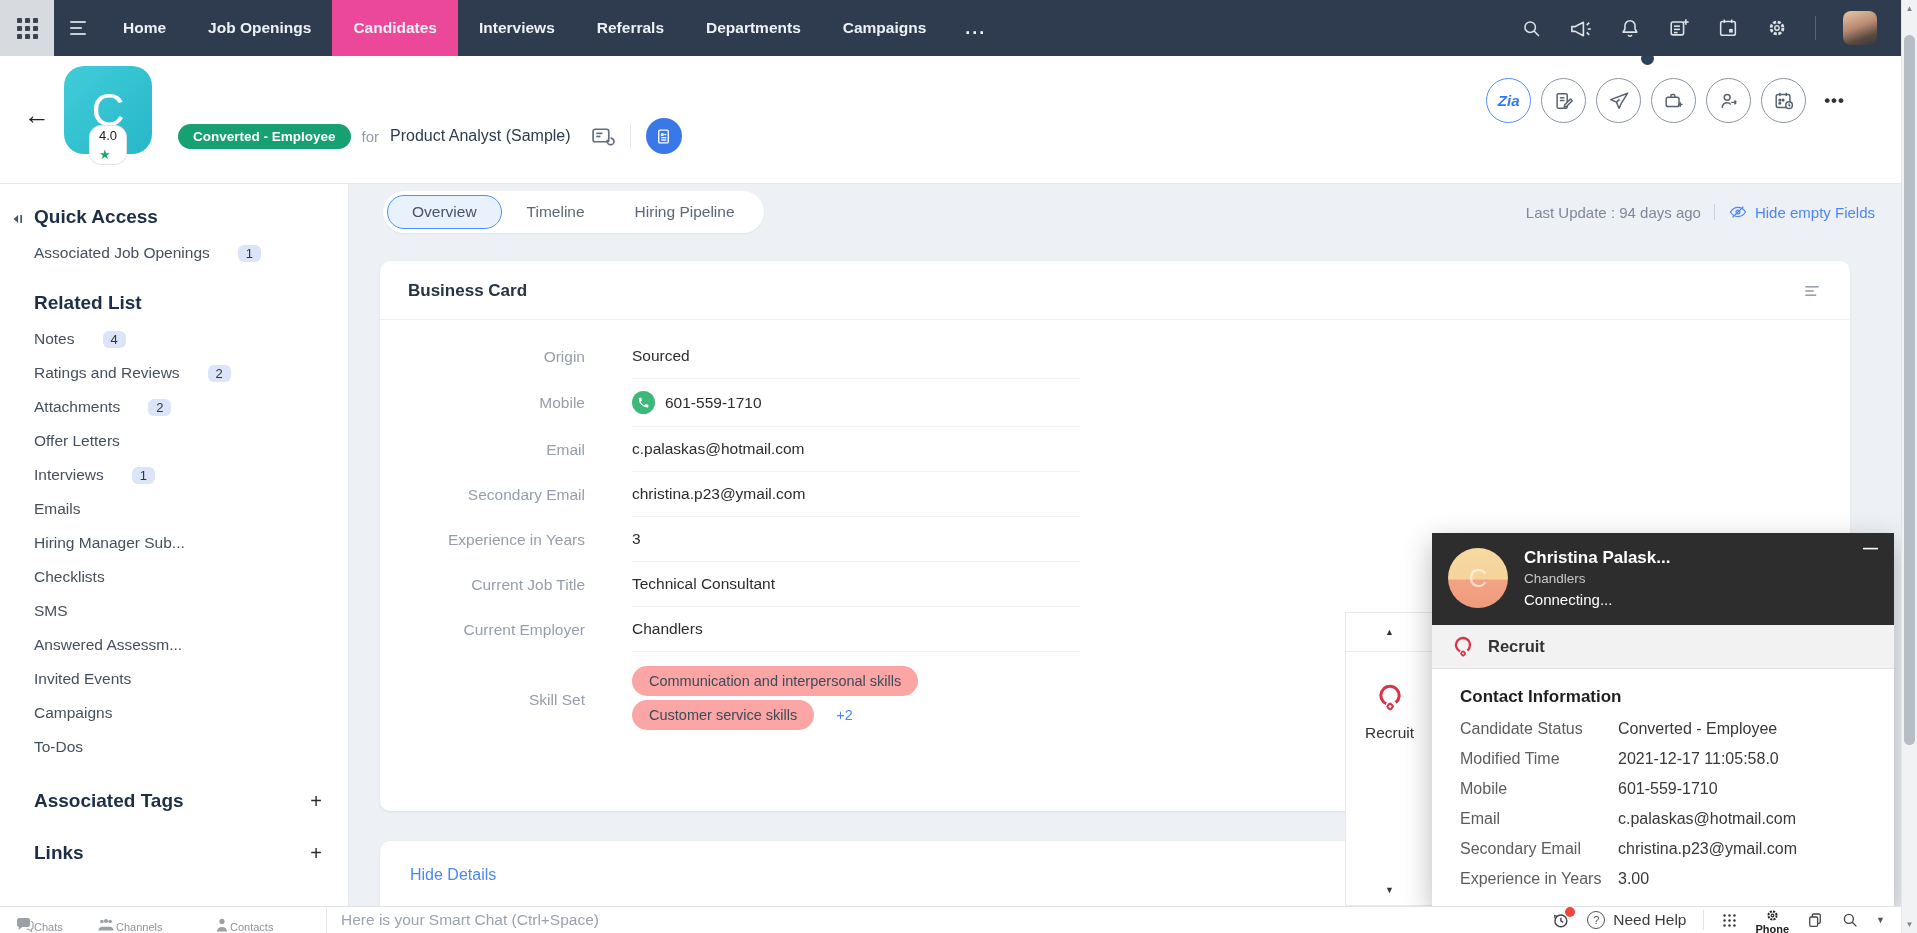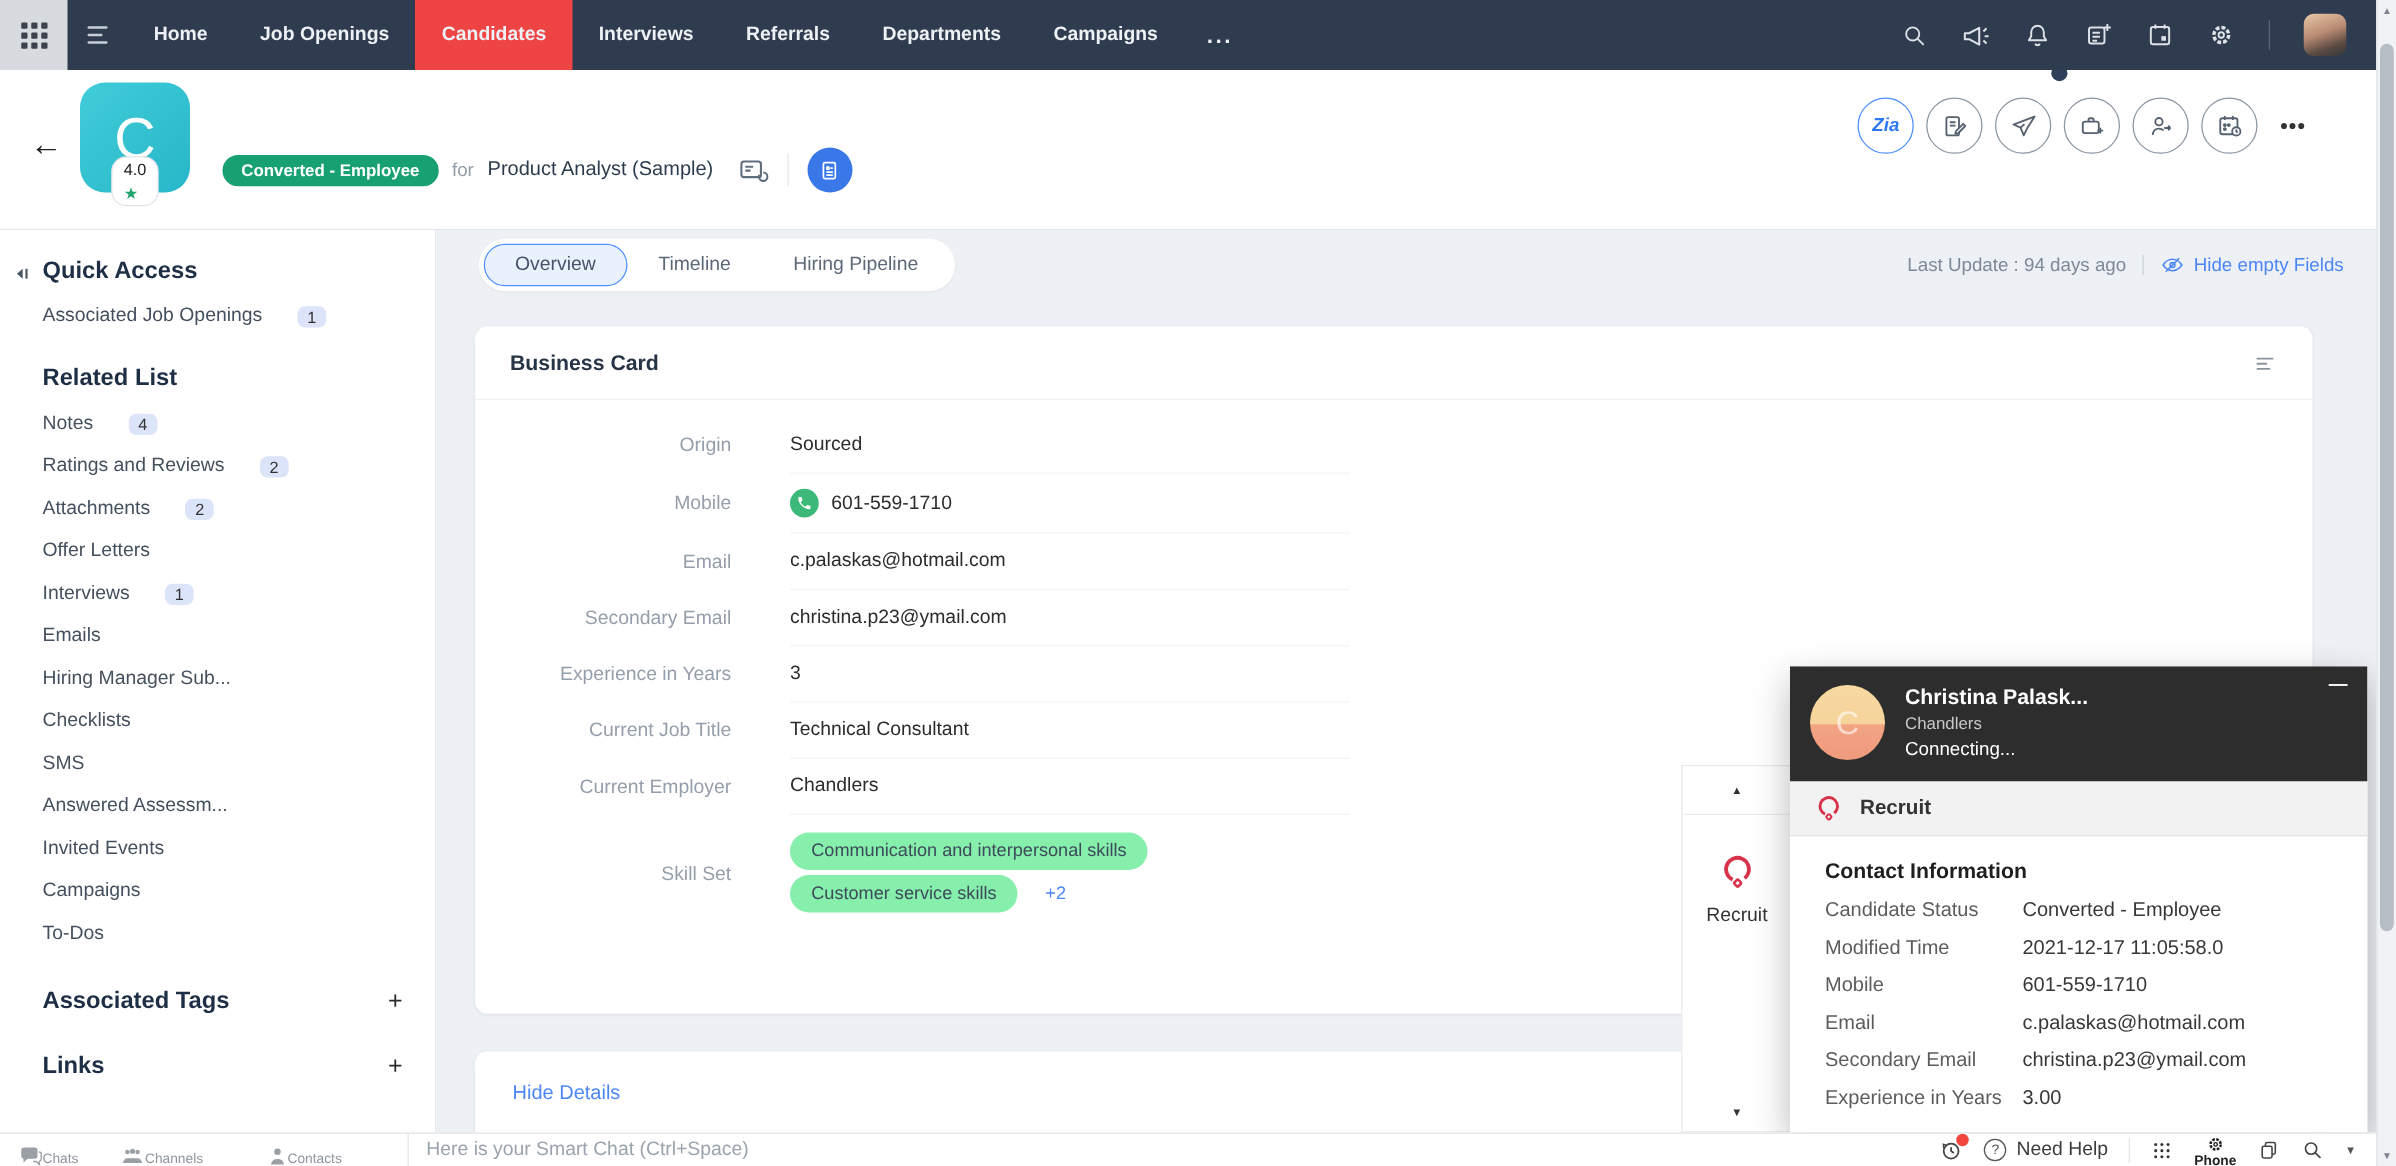--- a/index.html
+++ b/index.html
@@ -9,21 +9,21 @@
 
   
   .topnav { position:absolute; top:0; left:0; right:16px; height:56px; background:#2f3b4e; display:flex; align-items:center; z-index:30; }
   .waffle { width:54px; height:56px; background:#d7dade; display:grid; place-items:center; cursor:pointer; }
   .waffle-grid { display:grid; grid-template-columns:repeat(3,5px); gap:3px; }
   .waffle-grid i { width:5px; height:5px; background:#3c434e; border-radius:1px; }
   .hamburger { margin:0 16px 0 16px; display:flex; flex-direction:column; gap:4px; cursor:pointer; }
   .hamburger i { display:block; height:2px; background:#c9cfd8; border-radius:1px; }
   .hamburger i:nth-child(1){width:16px;} .hamburger i:nth-child(2){width:12px;} .hamburger i:nth-child(3){width:16px;}
   .nav-item { padding:0 21px; line-height:56px; color:#eef1f5; font-size:15.5px; font-weight:700; cursor:pointer; white-space:nowrap; }
-  .nav-item.nav-active { background:#ef4444; }
+  .nav-item.nav-active { background:#ec4899; }
   .nav-more { padding:0 18px; color:#eef1f5; font-size:18px; font-weight:700; letter-spacing:2px; line-height:56px; cursor:pointer; }
   .nav-right { margin-left:auto; display:flex; align-items:center; gap:27px; padding-right:24px; color:#dde2e9; }
   .nav-right .nicon { cursor:pointer; }
   .nav-sep { width:1px; height:24px; background:#55607000; border-left:1px solid #59647400; background:#596474; }
   .nav-avatar { width:34px; height:34px; border-radius:8px; cursor:pointer;
      background:linear-gradient(160deg,#e8c9a8 0%,#b98a72 45%,#5a4a42 75%,#33373e 100%); }
 
   
   .page-scrollbar { position:absolute; top:0; right:0; width:16px; height:933px; background:#f1f2f4; border-left:1px solid #e2e4e8; z-index:60; }
   .sb-arrow { position:absolute; left:0; width:15px; text-align:center; font-size:8px; color:#7d8490; }
@@ -87,21 +87,21 @@
   .biz-divider { height:1px; background:#eef1f4; }
   .biz-rows { padding-top:14px; }
   .frow { display:flex; align-items:center; }
   .flabel { width:205px; text-align:right; color:#959eab; font-size:15.5px; flex-shrink:0; }
   .fval { margin-left:47px; width:448px; padding:12px 0; border-bottom:1px solid #f1f3f6; color:#2c2c2c; font-size:15.5px; display:flex; align-items:center; gap:10px; min-height:45px; }
   .phone-badge { width:23px; height:23px; border-radius:50%; background:#3cb878; display:grid; place-items:center; flex-shrink:0; }
   .frow-skill { display:flex; align-items:center; margin-top:14px; }
   .frow-skill .flabel { padding-top:9px; }
   .skill-cell { margin-left:47px; display:flex; flex-direction:column; gap:10px; }
   .chip-line { display:flex; align-items:center; gap:22px; }
-  .skill-chip { background:#86efac; border-radius:16px; padding:7px 17px; font-size:14.5px; color:#3c4a5a; white-space:nowrap; }
+  .skill-chip { background:#fca5a5; border-radius:16px; padding:7px 17px; font-size:14.5px; color:#3c4a5a; white-space:nowrap; }
   .more-chips { color:#4d86f5; font-size:14.5px; cursor:pointer; }
 
   
   .hide-card { position:absolute; left:380px; top:841px; width:1470px; height:92px; background:#fff; border-radius:10px 10px 0 0; box-shadow:0 1px 3px rgba(27,43,65,.07); padding:25px 30px; z-index:3; }
   .hide-details { color:#4d86f5; font-size:16px; cursor:pointer; }
 
   
   .side-toolbar { position:absolute; left:1345px; top:612px; width:88px; bottom:27px; background:#fff; border:1px solid #e7e9ec; border-right:none; z-index:20; display:flex; flex-direction:column; }
   .st-arrow { height:38px; display:grid; place-items:center; font-size:9px; color:#333; cursor:pointer; }
   .st-cell { border-top:1px solid #ececec; height:120px; display:flex; flex-direction:column; align-items:center; justify-content:center; gap:9px; cursor:pointer; }

